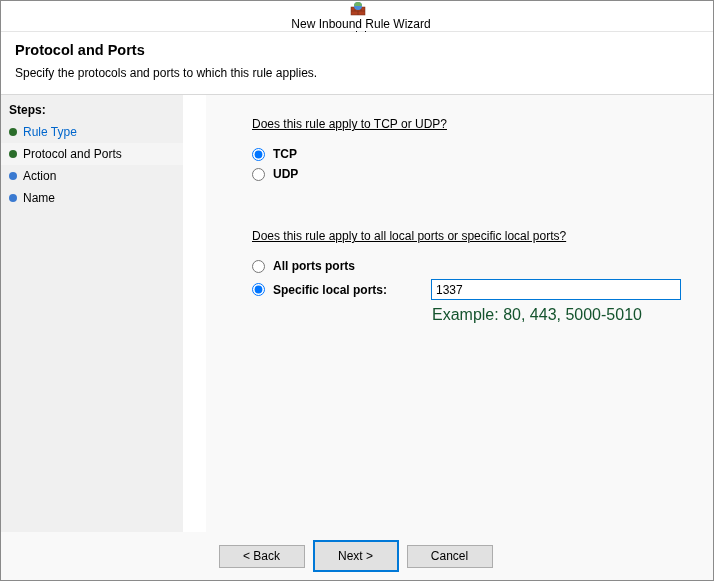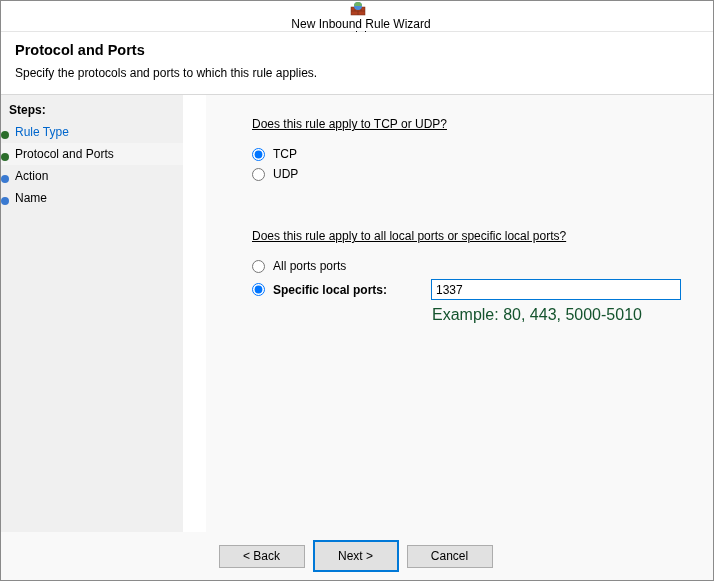--- a/index.html
+++ b/index.html
@@ -64,22 +64,22 @@
     background: #f0f0f0;
     border-right: 0 solid #d0d0d0;
     padding: 6px 0 0 0;
   }
   .sidebar .steps-label {
     font-weight: bold;
     padding: 2px 8px 4px 8px;
     font-size: 12px;
   }
   .step {
-    display: flex; align-items: flex-end;
-    padding: 4px 8px 4px 0;
+    display: flex; align-items: center;
+    padding: 4px 8px 4px 8px;
     gap: 6px;
     font-size: 12px;
     color: #000;
     cursor: default;
   }
   .step .bullet {
     width: 8px; height: 8px; border-radius: 50%;
     background: #2b6d2b;
     flex-shrink: 0;
   }
@@ -95,21 +95,21 @@
     padding: 22px 24px 0 46px;
   }
 
   .q { font-size: 12px; margin-bottom: 16px; text-decoration: underline; }
   .radio-row {
     display: flex; align-items: center;
     gap: 8px;
     margin-bottom: 6px;
     font-size: 12px;
   }
-  .radio-row label.bold { font-weight: normal; }
+  .radio-row label.bold { font-weight: bold; }
   input[type=radio] { margin:0; }
 
   .section2 { margin-top: 48px; }
 
   .ports-row {
     display: flex; align-items: center;
     gap: 8px;
     margin-bottom: 6px;
   }
   .ports-row .lbl { font-weight: bold; width: 150px; }

